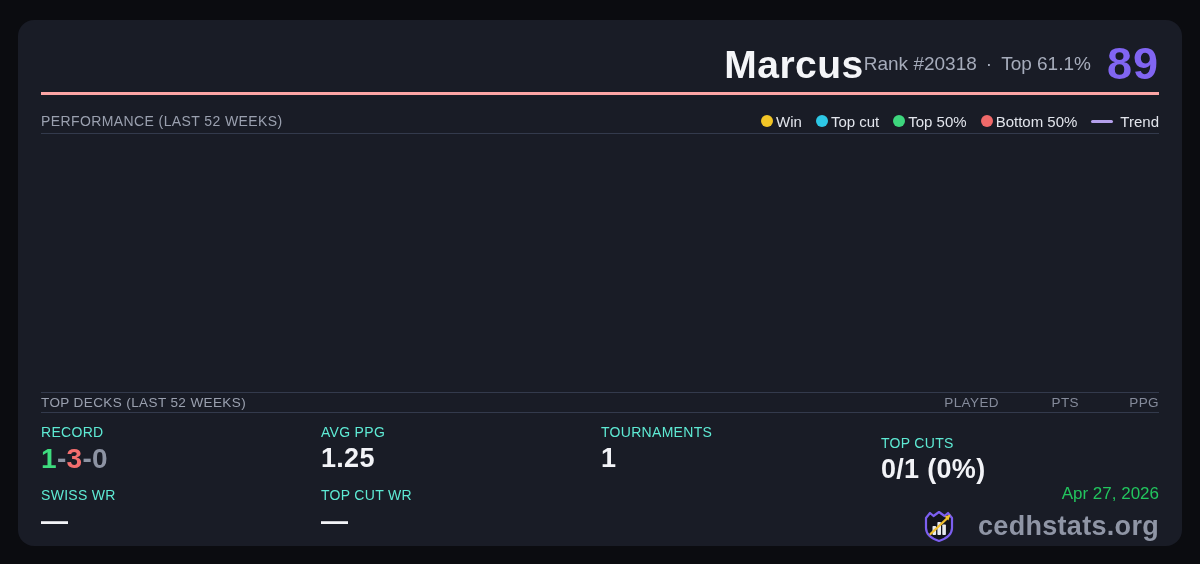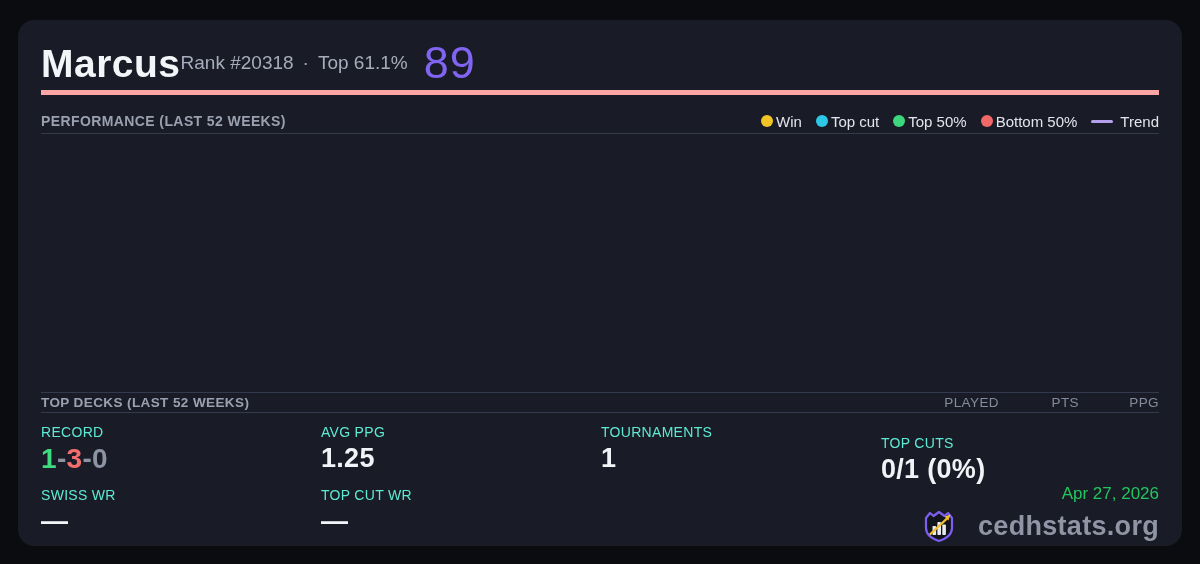--- a/index.html
+++ b/index.html
@@ -19,58 +19,57 @@
     display: flex;
     flex-direction: column;
     overflow: hidden;
   }
 
   
   .card-header {
     height: 67px;
     display: flex;
     align-items: center;
-    justify-content: flex-start;
-    border-bottom: 5px solid #fca5a5;
+    justify-content: flex-end;
+    border-bottom: 3px solid #fca5a5;
     margin: 14px 22px;
   }
   .player-name {
     font-size: 39px;
     font-weight: 700;
     color: #f4f5f8;
     letter-spacing: 0.5px;
     line-height: 1;
     padding-top: 2px;
   }
   .header-right { display: flex; align-items: center; gap: 16px; }
   .rank-text { font-size: 19px; color: #a6acbb; }
   .rank-sep { margin: 0 9px; color: #a6acbb; }
   .score {
     font-size: 45px;
-    font-weight: 400;
+    font-weight: 700;
     color: #8165f2;
     line-height: 1;
     letter-spacing: 1px;
   }
 
   
   .section-bar {
     display: flex;
     align-items: center;
     justify-content: space-between;
     border-bottom: 1px solid #333a4c;
     margin: 0 22px;
   }
   .perf-bar { height: 28px; }
   .decks-bar { height: 22px; }
   .section-title {
     font-size: 14px;
     color: #9aa0af;
     letter-spacing: 0.4px;
-    font-weight: bold;
   }
   .decks-bar .section-title { font-size: 13.5px; }
 
   
   .legend { display: flex; align-items: center; gap: 14px; }
   .legend-item { display: flex; align-items: center; gap: 3px; }
   .legend-dot { width: 12px; height: 12px; border-radius: 50%; }
   .legend-label { font-size: 15px; color: #e2e5ec; }
   .legend-trend-line { width: 22px; height: 3px; border-radius: 2px; margin-right: 4px; }
 

